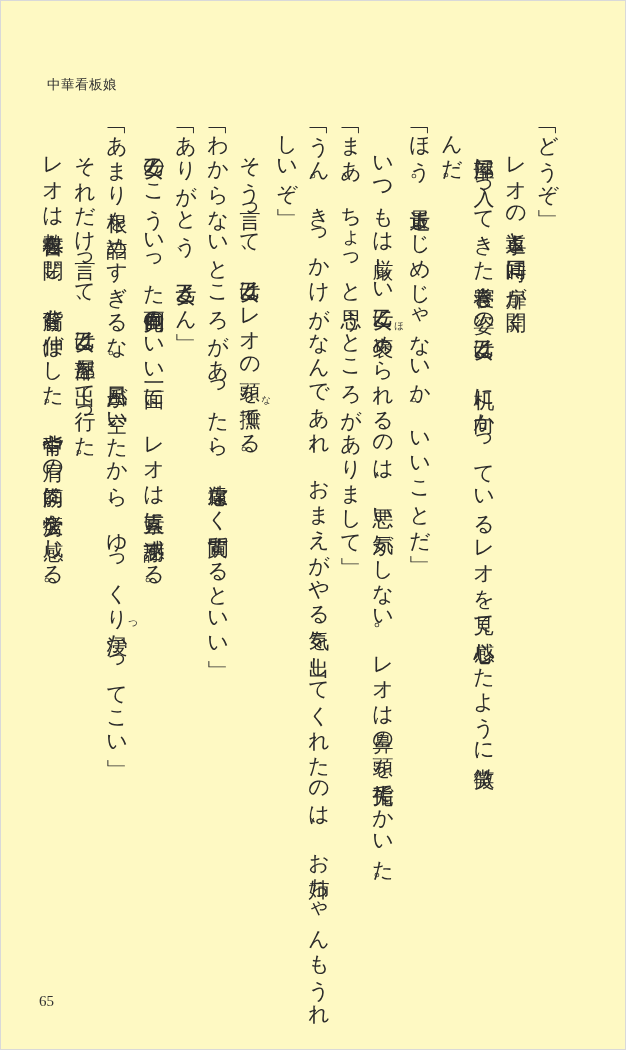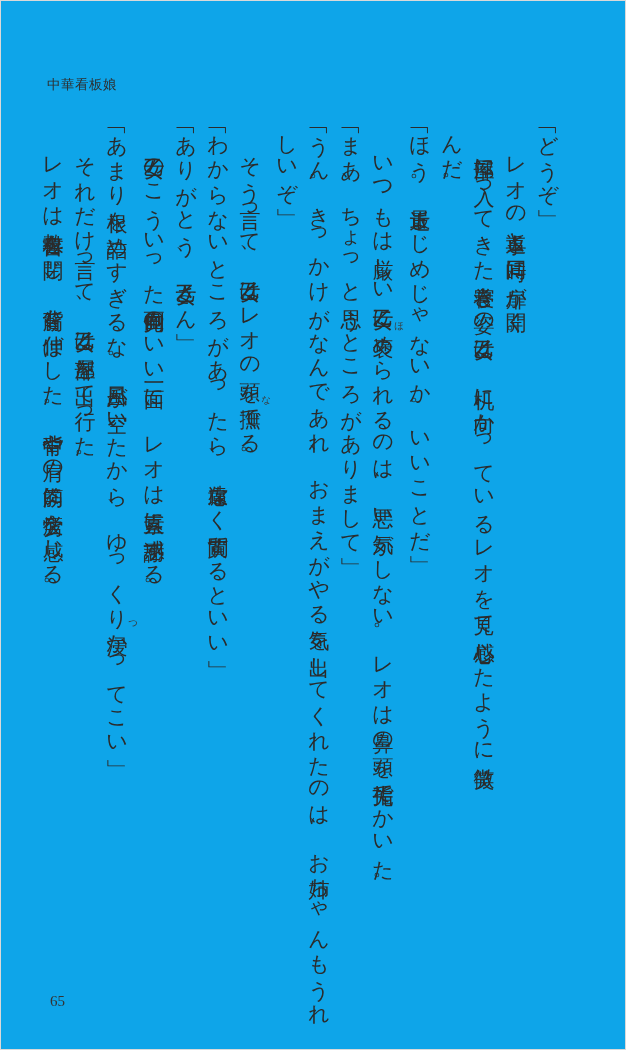--- a/index.html
+++ b/index.html
@@ -5,21 +5,21 @@
   html, body {
     margin: 0;
     padding: 0;
     background: #ffffff;
     font-family: "Liberation Serif", "DejaVu Serif", serif;
   }
   .page {
     position: relative;
     width: 626px;
     height: 1050px;
-    background: #0ea5e9;
+    background: #fef9c3;
     box-shadow: inset 0 0 0 1px #d9d9d9;
     overflow: hidden;
   }
   .running-head {
     position: absolute;
     left: 47px;
     top: 76px;
     font-size: 13.5px;
     letter-spacing: 0.5px;
     color: #2e2e2e;
@@ -41,21 +41,21 @@
     white-space: nowrap;
   }
   ruby { ruby-align: center; }
   rt {
     font-size: 9.5px;
     letter-spacing: 0;
     color: #3a3a3a;
   }
   .page-number {
     position: absolute;
-    left: 50px;
+    left: 39px;
     top: 993px;
     font-size: 15px;
     color: #333333;
     font-family: "Liberation Serif", "DejaVu Serif", serif;
   }
 </style>
 </head>
 <body>
 
 <div class="page">

